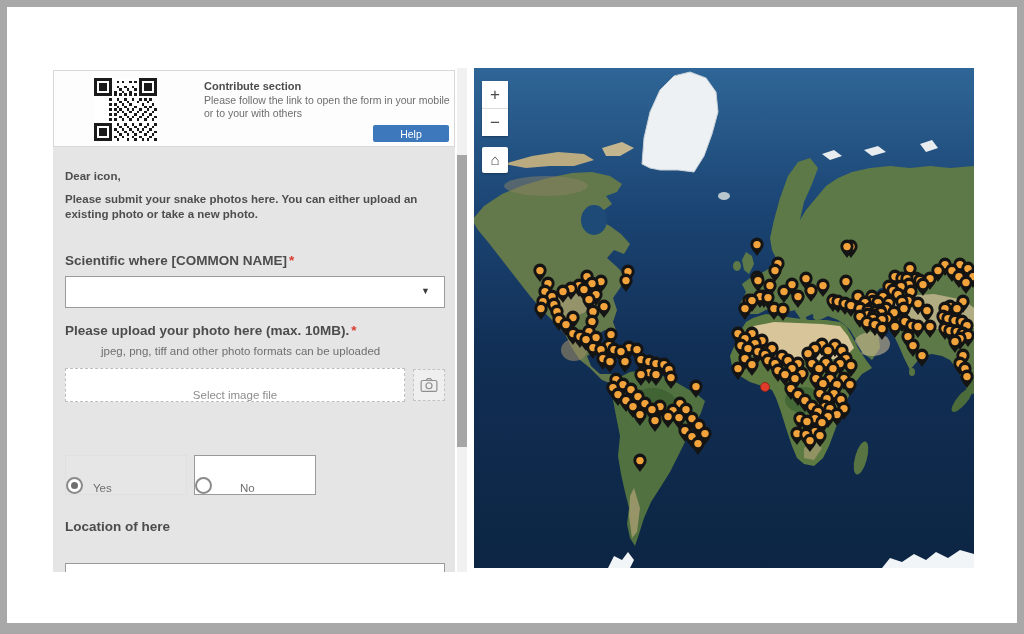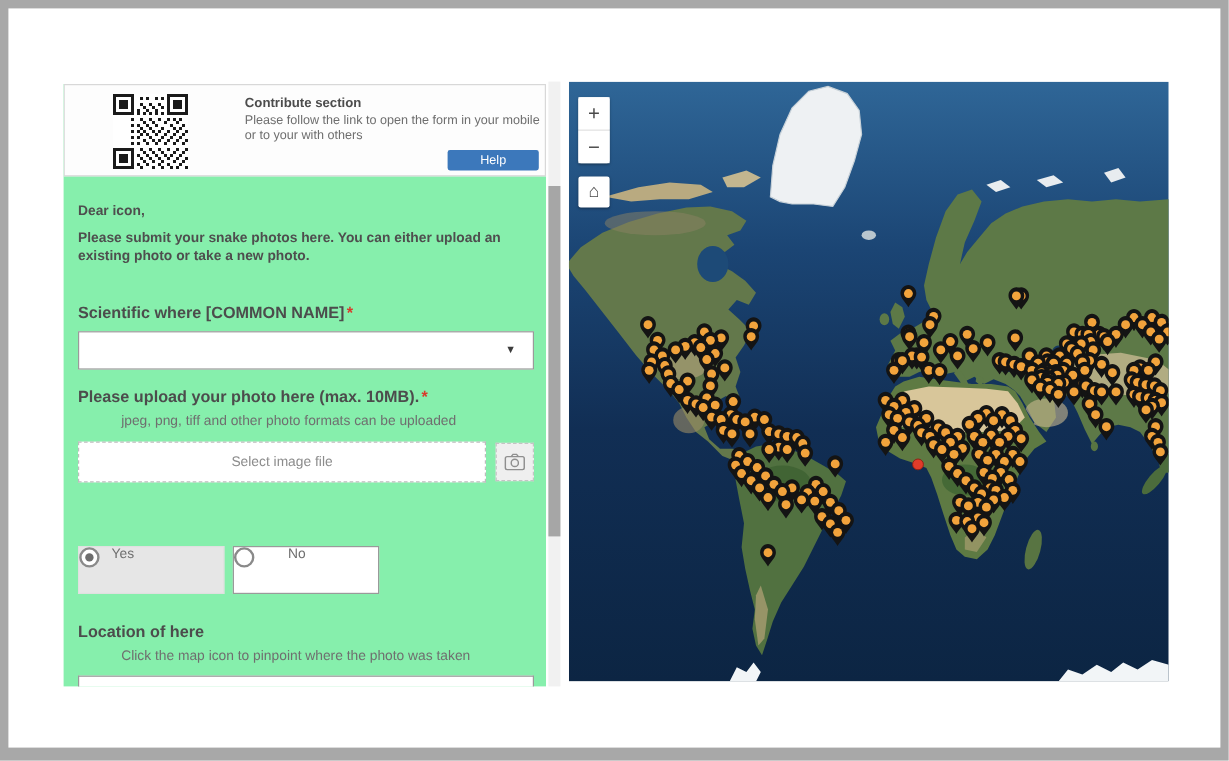--- a/index.html
+++ b/index.html
@@ -1,47 +1,47 @@
 <!DOCTYPE html>
 <html style="--pin-color: #f2a33c; --pin-outline: #141414;"><head>
 <meta charset="utf-8">
 <style>
   * { margin:0; padding:0; box-sizing:border-box; }
   html,body { width:1024px; height:634px; background:#ffffff; font-family:"Liberation Sans", sans-serif; }
   .frame { position:relative; width:1024px; height:634px; background:#a8a8a8; }
   .inner { position:absolute; left:7px; top:7px; right:7px; bottom:11px; background:#ffffff; overflow:hidden; }
 
   
-  .form-panel { position:absolute; left:46px; top:63px; width:402px; height:502px; overflow:hidden; background:#86efac; }
+  .form-panel { position:absolute; left:46px; top:63px; width:402px; height:502px; overflow:hidden; background:#e5e5e5; }
   .qr-card { position:absolute; left:0; top:0; width:402px; height:77px; border:1px solid #d8d8d8; background:#fdfdfd; }
   .qr-svg { position:absolute; left:40px; top:7px; width:63px; height:63px; }
   .qr-text { position:absolute; left:150px; top:9px; width:252px; color:#5a5a5a; }
   .qr-title { font-size:11px; font-weight:700; color:#4c4c4c; margin-bottom:2px; }
   .qr-desc { font-size:10.5px; line-height:13px; color:#6e6e6e; }
   .qr-link { font-size:10.5px; font-weight:700; color:#4c4c4c; margin-top:1px; }
   .help-btn { position:absolute; left:319px; top:54px; width:76px; height:17px; background:#3c78bb; color:#fff;
               border:none; font-size:10.5px; font-family:"Liberation Sans",sans-serif; border-radius:2px; cursor:pointer; }
 
   .greeting { position:absolute; left:12px; top:100px; font-size:11.5px; font-weight:700; color:#4e4e4e; }
   .message  { position:absolute; left:12px; top:122px; width:392px; font-size:11.5px; font-weight:700; color:#4e4e4e; line-height:15px; }
 
   .q-label { position:absolute; left:12px; font-size:13.5px; font-weight:700; color:#4c4c4c; }
   .req { color:#d93a2b; font-weight:700; margin-left:2px; }
   .hint { position:absolute; left:12px; font-size:11.5px; color:#6f6f6f;padding-left:36px; }
 
   .select-box { position:absolute; left:12px; top:206px; width:380px; height:32px; border:1px solid #9a9a9a; background:#fff; cursor:pointer; }
   .caret { position:absolute; right:14px; top:9px; font-size:9px; color:#3c3c3c; }
 
   .upload-box { position:absolute; left:12px; top:298px; width:340px; height:34px; border:1px dashed #bdbdbd; background:#fff;
-                display:flex; align-items:center; justify-content:center; font-size:11.5px; color:#8c8c8c; cursor:pointer; }
+                display:flex; align-items:flex-end; justify-content:center; font-size:11.5px; color:#8c8c8c; cursor:pointer; }
   .camera-btn { position:absolute; left:360px; top:299px; width:32px; height:32px; border:1px dashed #c4c4c4; background:#efefef;
                 display:flex; align-items:center; justify-content:center; cursor:pointer; }
 
   .radio-row { position:absolute; left:12px; top:385px; height:40px; }
-  .radio-opt { position:absolute; top:0; width:122px; height:40px; display:flex; align-items:flex-start; gap:10px;
+  .radio-opt { position:absolute; top:0; width:122px; height:40px; display:flex; align-items:flex-end; gap:10px;
                font-size:11.5px; color:#6f6f6f; cursor:pointer; }
   .radio-opt .ring { width:17px; height:17px; border:2px solid #8a8a8a; border-radius:50%; position:relative; background:#fff; }
   .radio-opt.selected { background:#e6e6e6; border:1px solid #e0e0e0; }
   .radio-opt.selected .ring::after { content:""; position:absolute; left:3px; top:3px; width:7px; height:7px; border-radius:50%; background:#6e6e6e; }
   .radio-opt.unselected { background:#fff; border:1px solid #9a9a9a; }
 
   .partial-input { position:absolute; left:12px; top:493px; width:380px; height:14px; border:1px solid #9a9a9a; border-bottom:none; background:#fff; }
 
   
   .scrollbar { position:absolute; left:450px; top:61px; width:10px; height:504px; background:#f1f1f1; }
@@ -127,21 +127,20 @@
         </div>
         <div class="radio-opt unselected" style="left:129px;gap:28px;">
           <span class="ring"></span>
           <span>No</span>
         </div>
       </div>
 
       <div class="q-label" style="top:449px;">
         <span>Location of here</span>
       </div>
-      <div class="hint" style="top:471px;">Click the map icon to pinpoint where the photo was taken</div>
       <div class="partial-input"></div>
     </section>
 
     <div class="scrollbar">
       <div class="scroll-thumb"></div>
     </div>
 
     <section class="map-panel">
       <svg class="world" viewBox="0 0 500 500">
         <defs>

